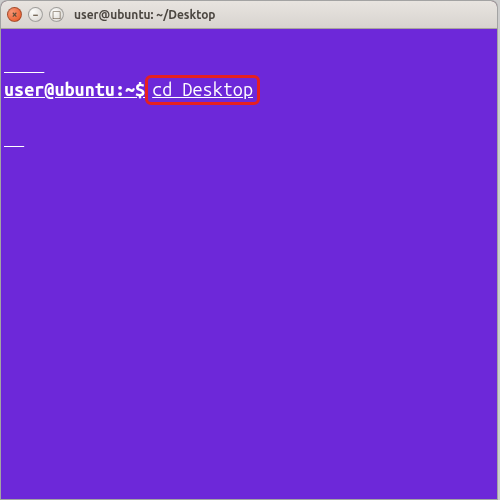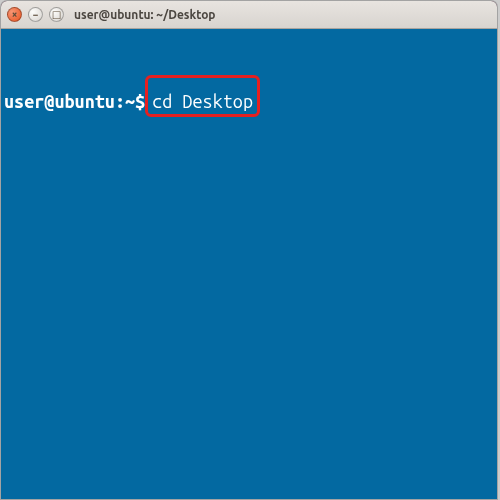--- a/index.html
+++ b/index.html
@@ -63,29 +63,30 @@
       font-size: 10px;
       color: #5a4a38;
     }
     .title-text {
       margin-left: 10px;
       font-size: 12px;
       font-weight: bold;
       color: #4b4640;
     }
     .terminal-body {
-      background: #0369a1;
+      background: #6d28d9;
       color: #ffffff;
       width: 100%;
       height: calc(100% - 28px);
       padding: 2px 3px;
       font-size: 18px;
       line-height: 22px;
       font-family: "Ubuntu Mono", "DejaVu Sans Mono", monospace;
       white-space: pre;
+      text-decoration: underline;
     }
     .prompt-line {
       display: flex;
       flex-wrap: wrap;
       align-items: baseline;
     }
     .prompt-user {
       color: #ffffff;
       font-weight: bold;
     }
@@ -98,21 +99,21 @@
       font-weight: bold;
     }
     .prompt-dollar {
       color: #ffffff;
       font-weight: bold;
       margin-right: 2px;
     }
     .highlight-box {
       border: 3px solid #e62020;
       border-radius: 6px;
-      padding: 12px 4px 2px 4px;
+      padding: 0px 4px 2px 4px;
       margin-left: -2px;
       display: inline-block;
     }
     .command-text {
       color: #ffffff;
     }
   </style>
 </head>
 <body>
 

